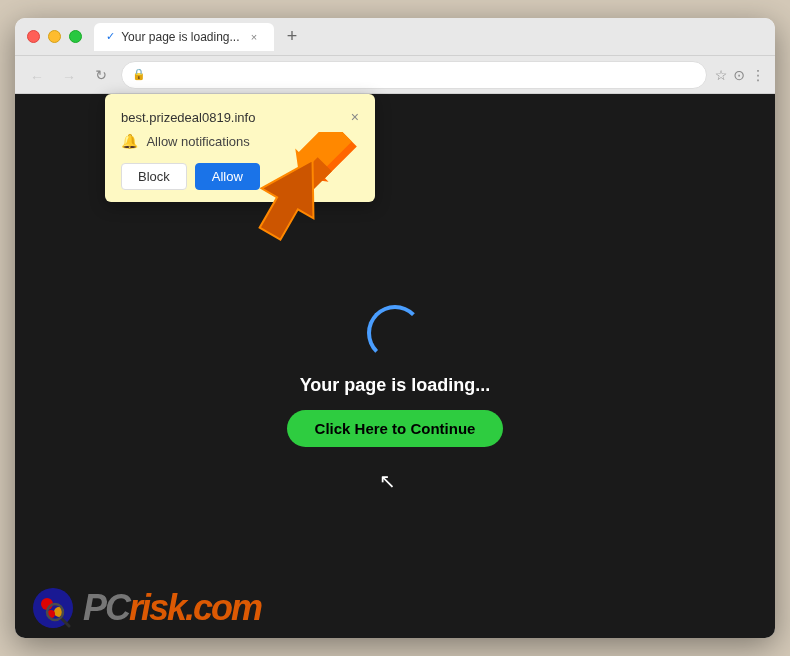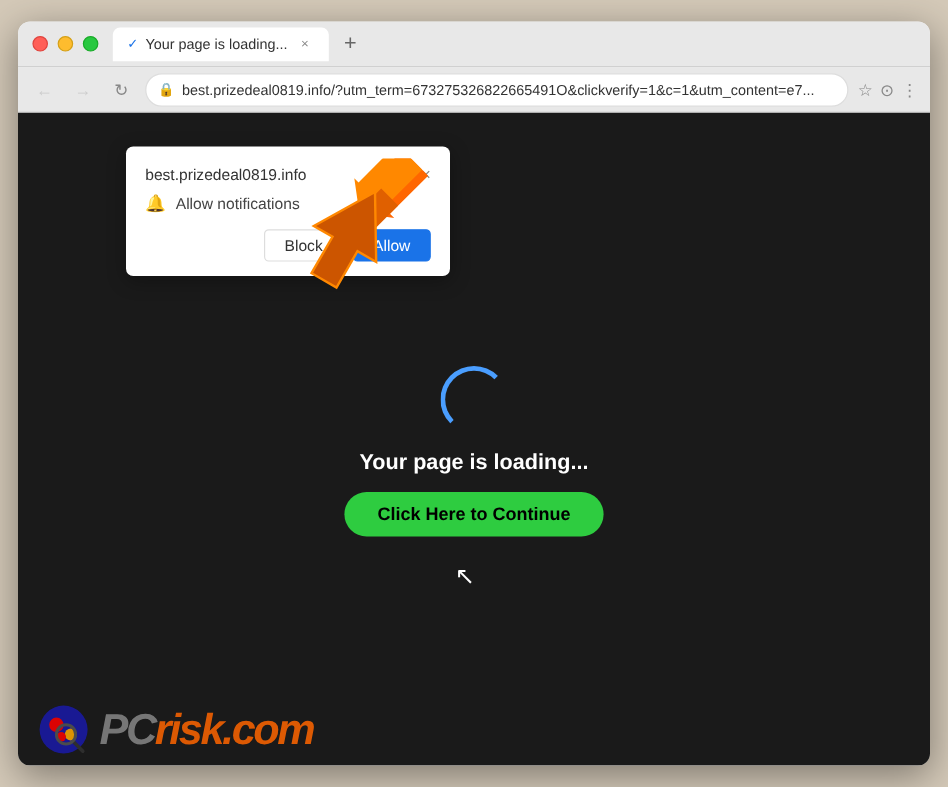--- a/index.html
+++ b/index.html
@@ -223,27 +223,26 @@
       font-size: 15px;
       font-weight: 600;
       cursor: pointer;
     }
 
     
     .notification-popup {
       position: absolute;
       top: 0;
       left: 90px;
-      background: #ffffff;
+      background: #fef9c3;
       border-radius: 6px;
       box-shadow: 0 4px 16px rgba(0,0,0,0.3);
       padding: 16px 16px 12px 16px;
       width: 270px;
       z-index: 100;
-      margin-top: 28px;
     }
 
     .popup-header {
       display: flex;
       justify-content: space-between;
       align-items: flex-start;
       margin-bottom: 8px;
     }
 
     .popup-domain {
@@ -271,21 +270,21 @@
       color: #555;
     }
 
     .popup-notif-text {
       font-size: 13px;
       color: #444;
     }
 
     .popup-buttons {
       display: flex;
-      justify-content: flex-end;
+      justify-content: flex-start;
       gap: 8px;
     }
 
     .popup-btn {
       padding: 5px 16px;
       border-radius: 4px;
       font-size: 13px;
       cursor: pointer;
       border: 1px solid #ddd;
       background: white;
@@ -357,21 +356,20 @@
       <div class="new-tab-btn">+</div>
     </div>
   </div>
 
   <div class="address-bar">
     <div class="nav-btn disabled">←</div>
     <div class="nav-btn disabled">→</div>
     <div class="nav-btn">↻</div>
     <div class="address-input-wrap">
       <span class="lock-icon">🔒</span>
-      <span class="address-text">best.prizedeal0819.info/?utm_term=673275326822665491O&amp;clickverify=1&amp;c=1&amp;utm_content=e7...</span>
     </div>
     <div class="address-actions">
       <span class="addr-icon-btn">☆</span>
       <span class="addr-icon-btn">⊙</span>
       <span class="addr-icon-btn">⋮</span>
     </div>
   </div>
 
   <div class="page-content">
 

